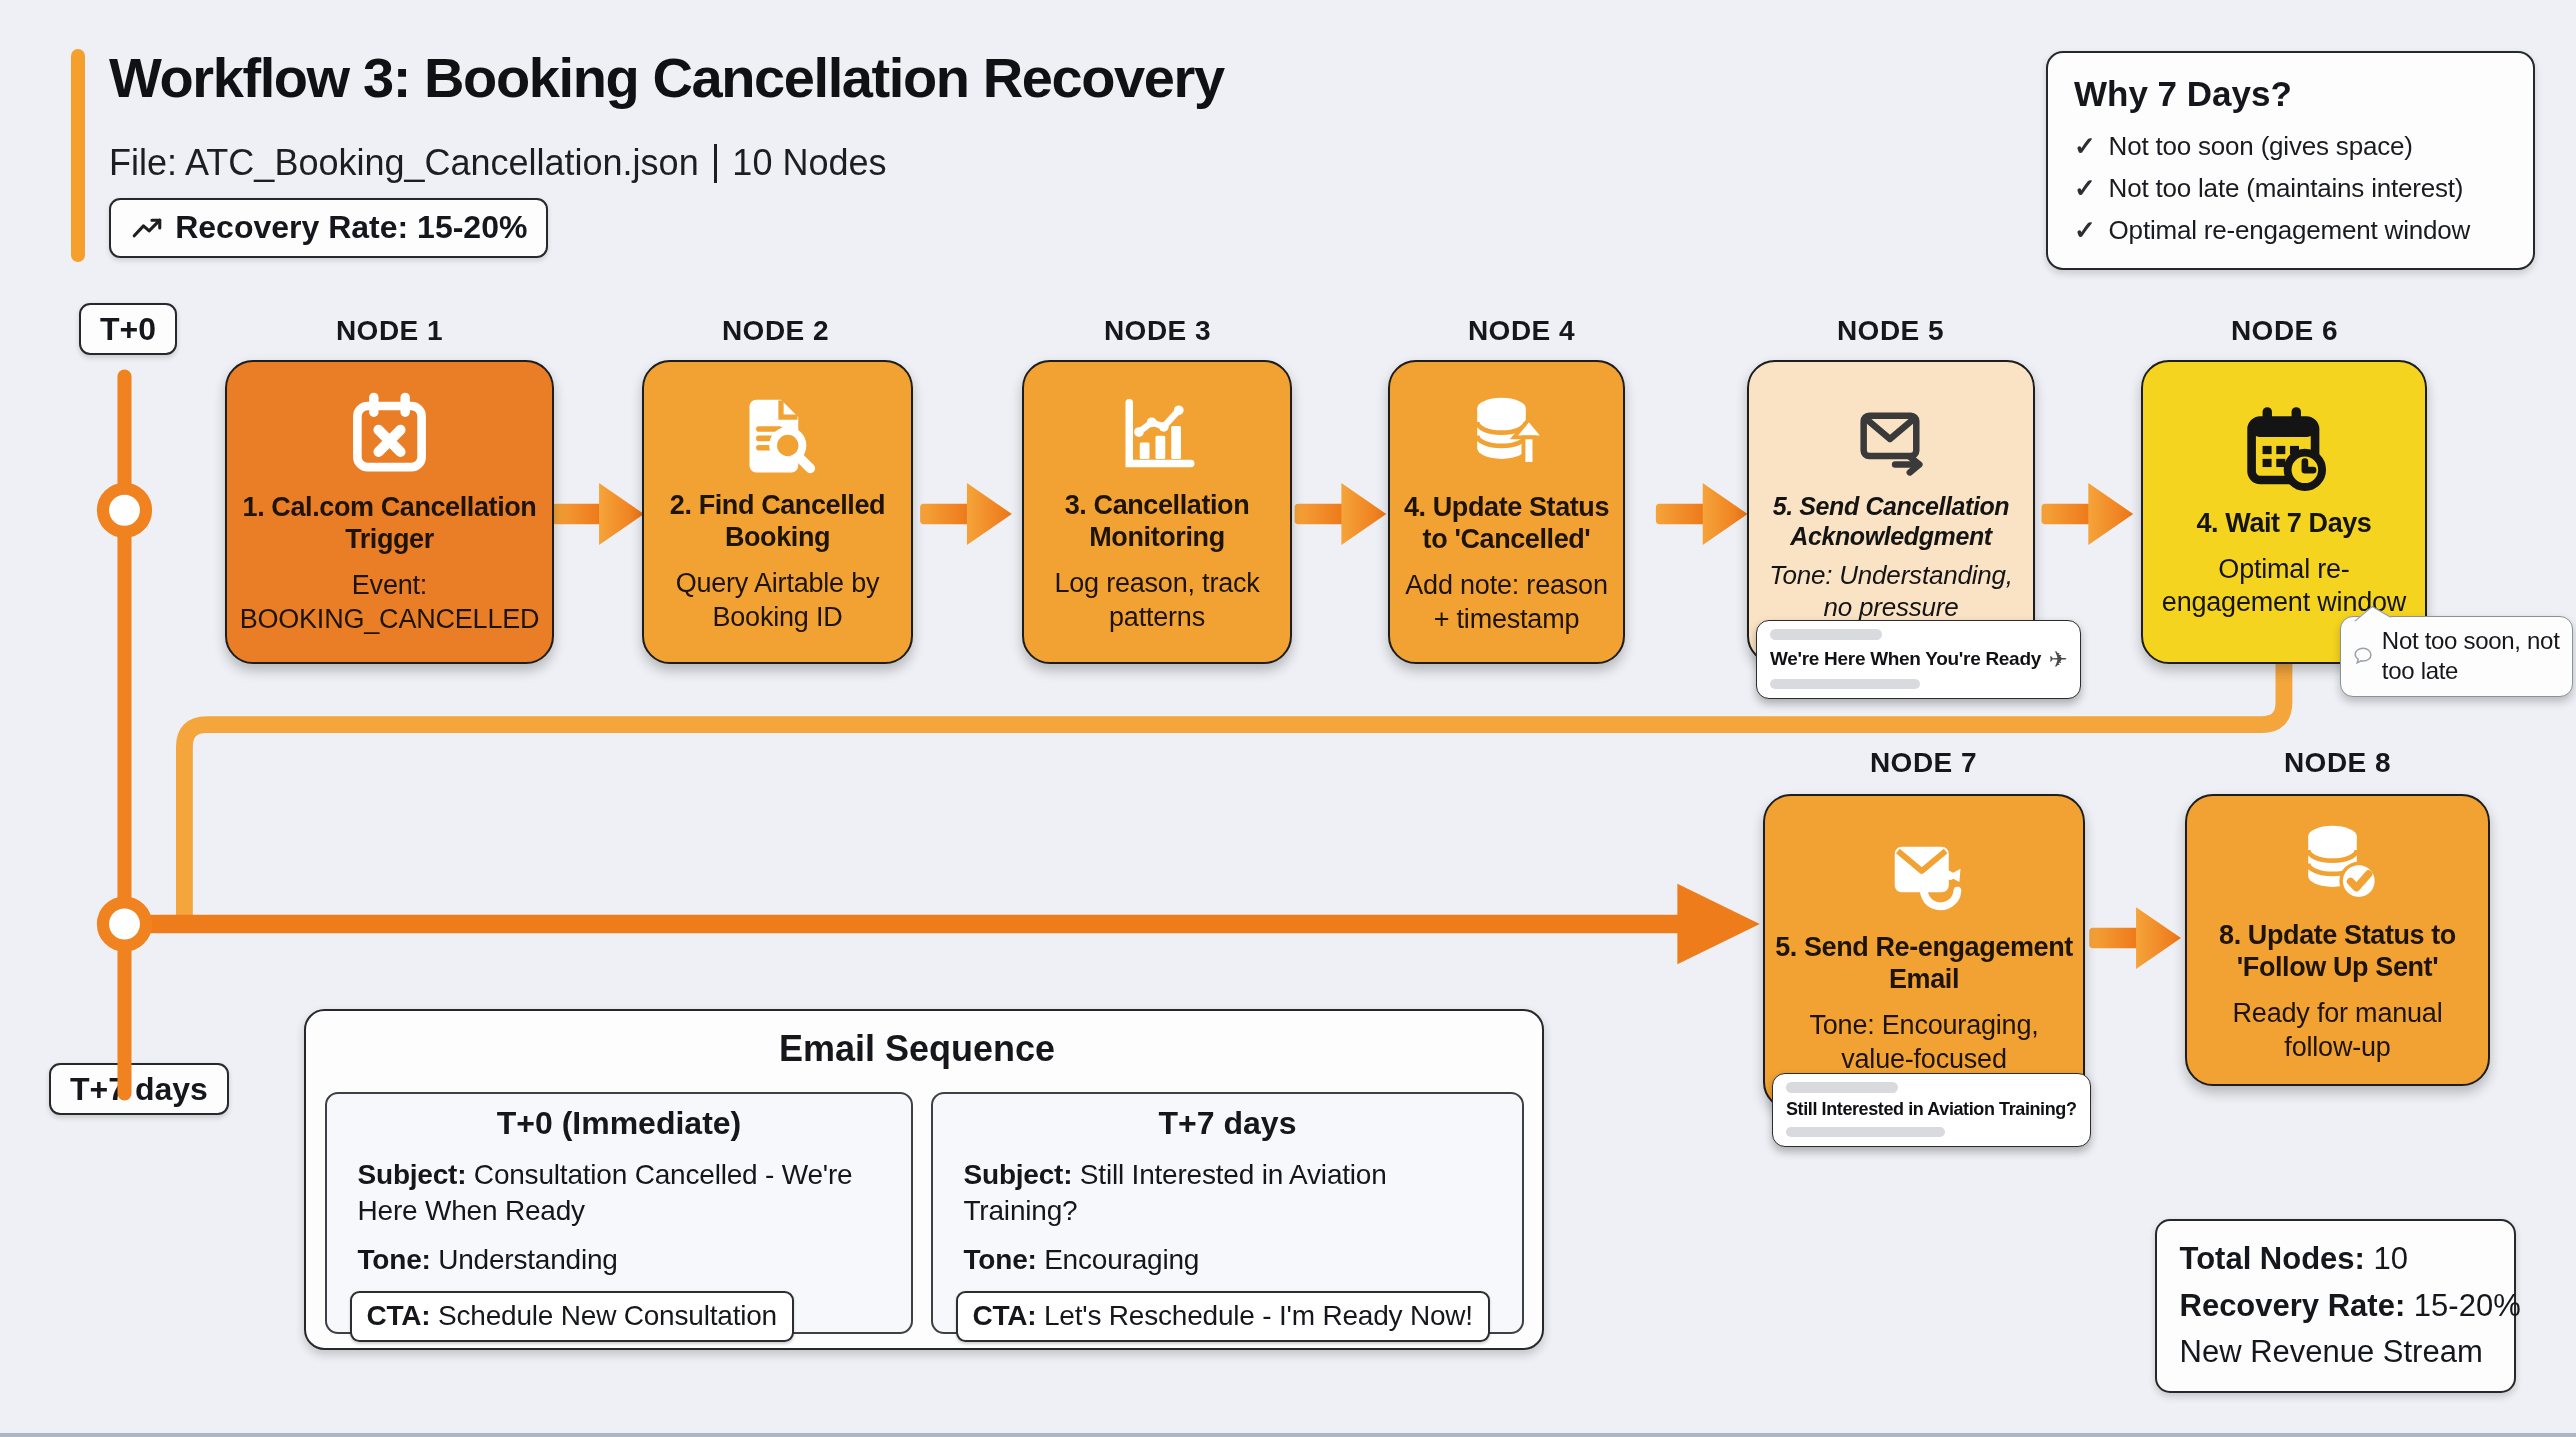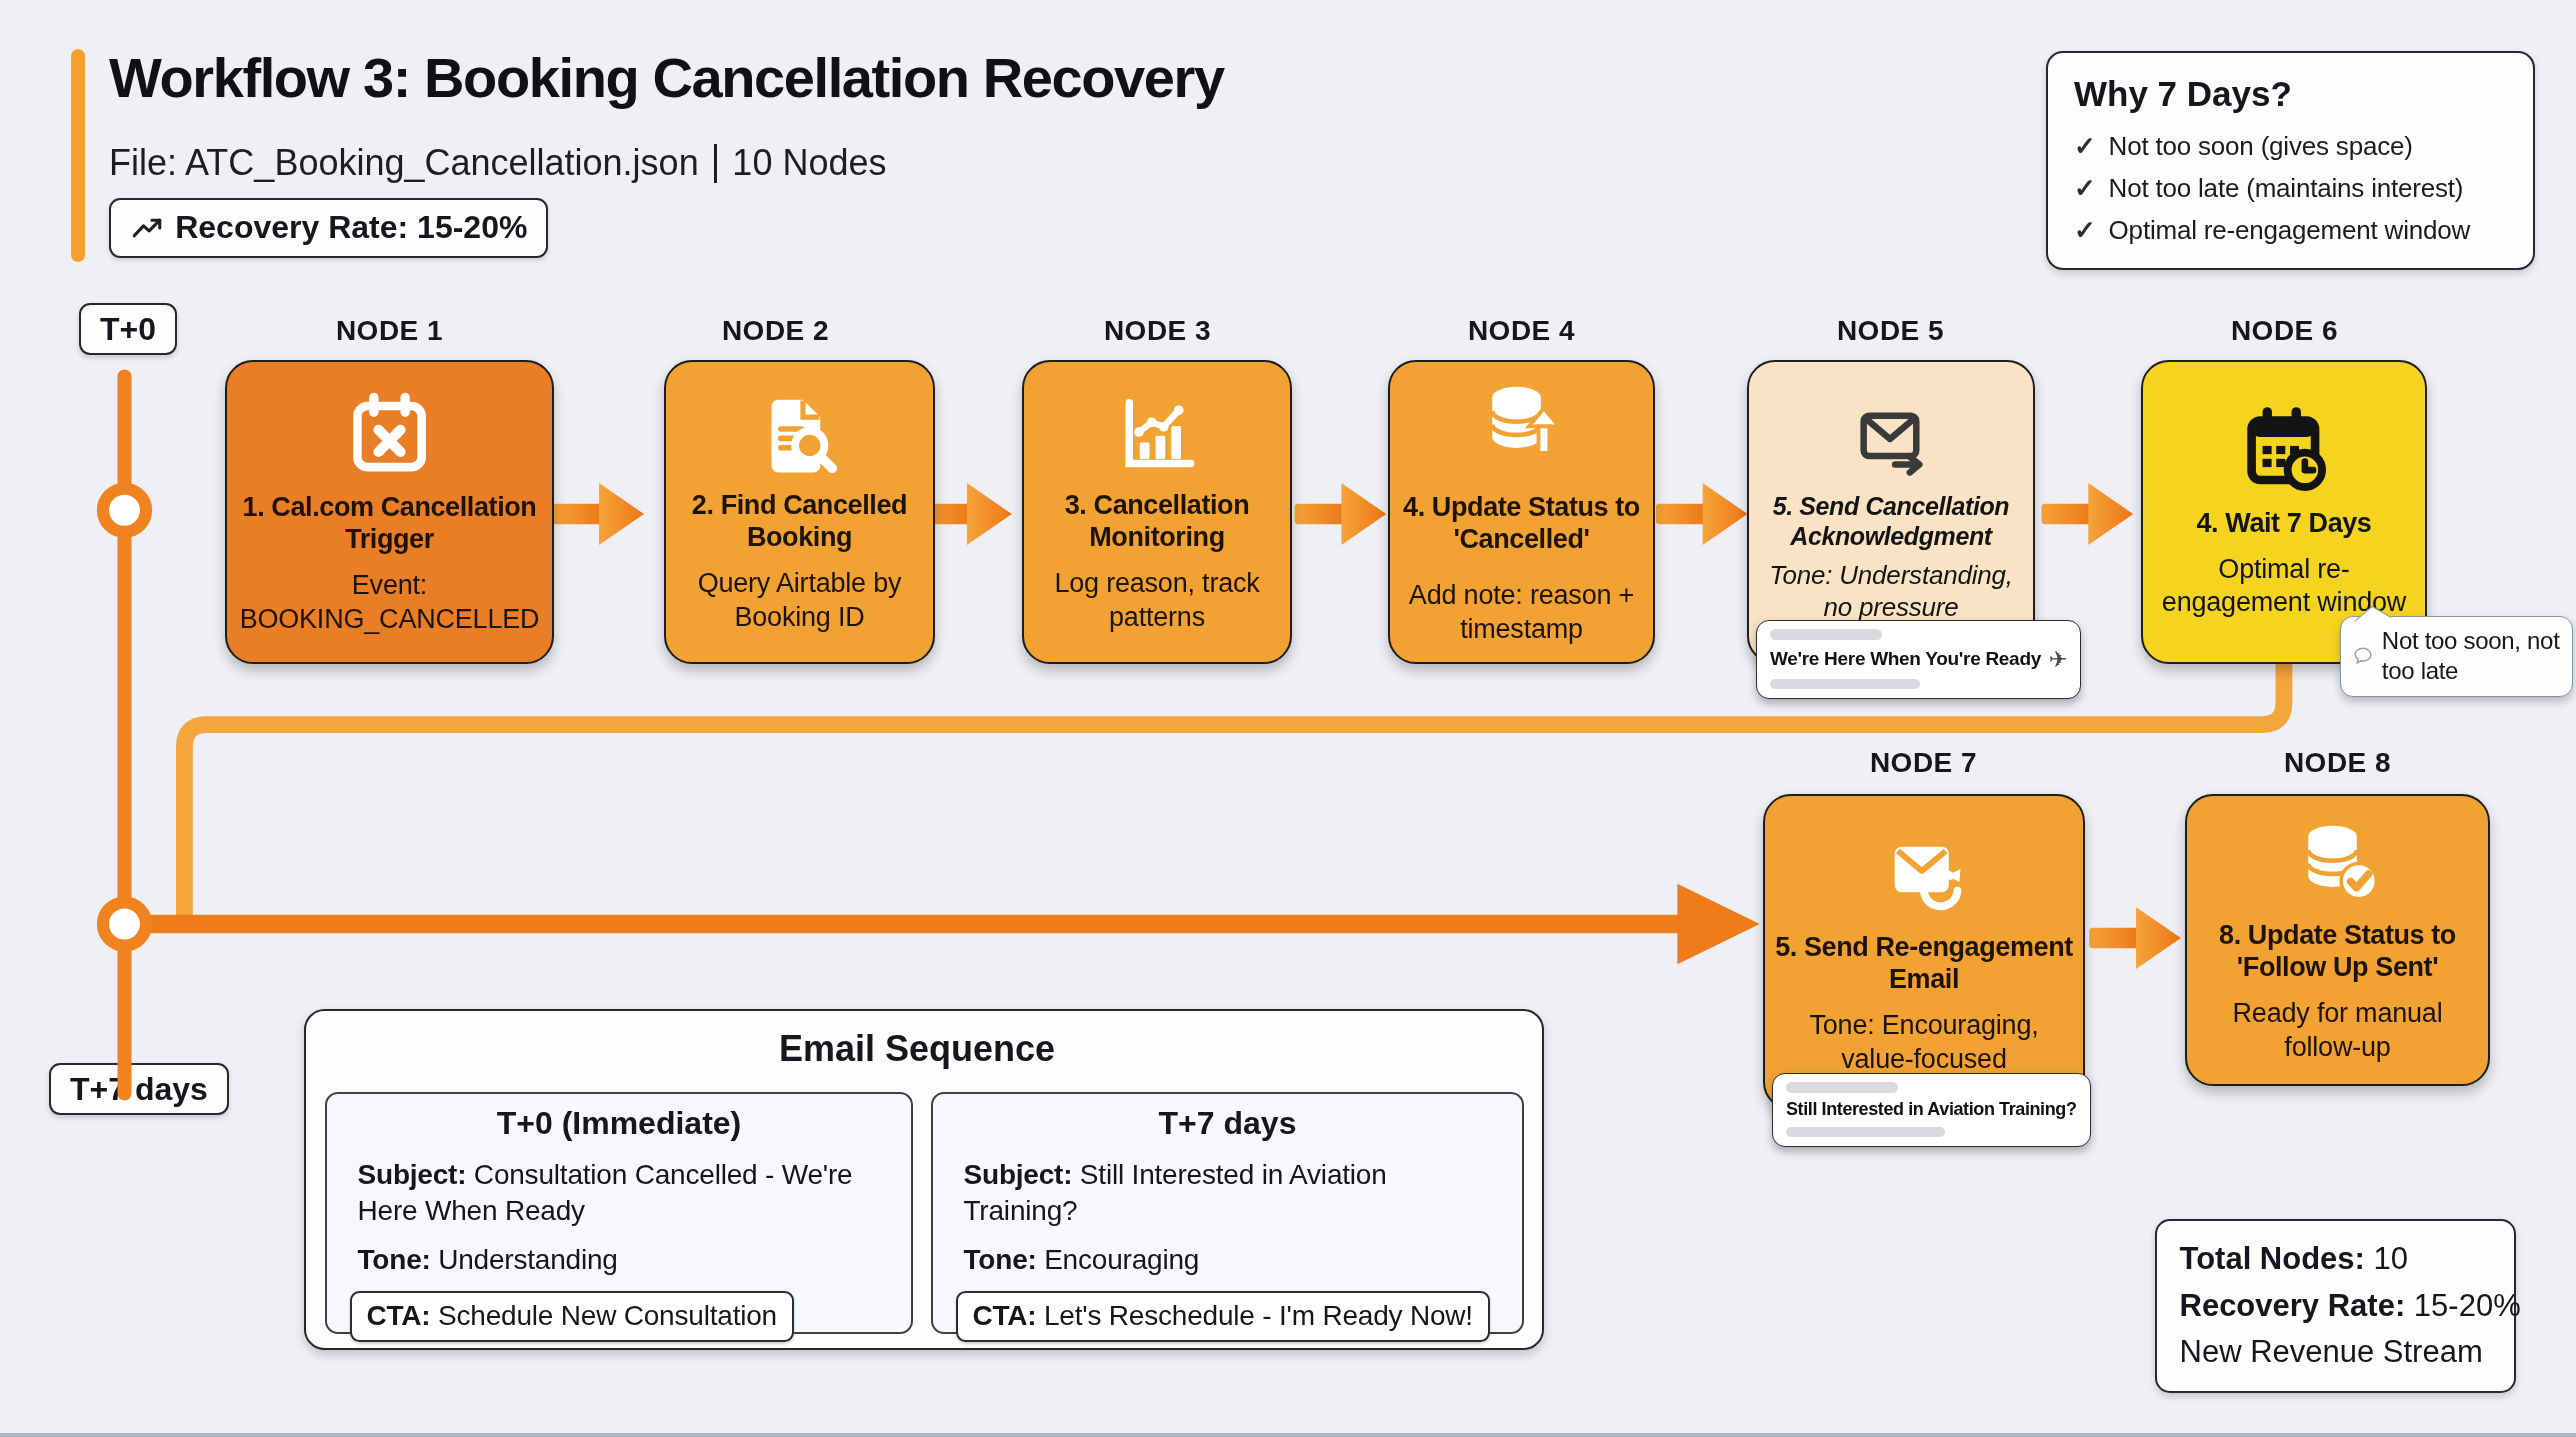--- a/index.html
+++ b/index.html
@@ -176,21 +176,21 @@
         <line x1="8" y1="2.4" x2="8" y2="6.2" stroke="#fff" stroke-width="2.4" stroke-linecap="round"></line>
         <line x1="16" y1="2.4" x2="16" y2="6.2" stroke="#fff" stroke-width="2.4" stroke-linecap="round"></line>
         <rect x="3.8" y="4.6" width="16.4" height="15.6" rx="2.6" fill="none" stroke="#fff" stroke-width="2.2"></rect>
         <path d="M9.2 10.7 L14.8 16.3 M14.8 10.7 L9.2 16.3" stroke="#fff" stroke-width="2.6" stroke-linecap="round"></path>
       </svg>
     </div>
     <div class="title">1. Cal.com Cancellation Trigger</div>
     <div class="desc">Event: BOOKING_CANCELLED</div>
   </div>
 
-  <div class="node orange" style="left:664px; top:360px; width:271px; height:304px;">
+  <div class="node orange" style="left:642px; top:360px; width:271px; height:304px;">
     <div class="icon-wrap">
       <svg width="90" height="90" viewBox="0 0 24 24">
         <path d="M6.2 2.6 h6.6 l4.6 4.6 v13 a1.8 1.8 0 0 1 -1.8 1.8 h-9.4 a1.8 1.8 0 0 1 -1.8 -1.8 v-15.8 a1.8 1.8 0 0 1 1.8 -1.8 z" fill="#fff"></path>
         <path d="M12.8 2.8 V7.2 H17.2" fill="none" stroke="#F1A233" stroke-width="1.4"></path>
         <line x1="6.9" y1="10.4" x2="12.4" y2="10.4" stroke="#F1A233" stroke-width="1.5" stroke-linecap="round"></line>
         <line x1="6.9" y1="12.9" x2="11.4" y2="12.9" stroke="#F1A233" stroke-width="1.5" stroke-linecap="round"></line>
         <line x1="6.9" y1="15.4" x2="10.6" y2="15.4" stroke="#F1A233" stroke-width="1.5" stroke-linecap="round"></line>
         <circle cx="14.6" cy="14.8" r="3.9" fill="#F1A233" stroke="#fff" stroke-width="2.1"></circle>
         <line x1="17.6" y1="17.9" x2="20.6" y2="20.9" stroke="#fff" stroke-width="2.6" stroke-linecap="round"></line>
       </svg>
@@ -210,21 +210,21 @@
         <circle cx="7.2" cy="11.2" r="1.3" fill="#fff"></circle>
           <circle cx="10.6" cy="8.6" r="1.3" fill="#fff"></circle>
         <circle cx="13.8" cy="9.8" r="1.3" fill="#fff"></circle>
           <circle cx="17.8" cy="5.4" r="1.3" fill="#fff"></circle>
       </svg>
     </div>
     <div class="title">3. Cancellation Monitoring</div>
     <div class="desc">Log reason, track patterns</div>
   </div>
 
-  <div class="node orange" style="left:1388px; top:360px; width:267px; height:304px;justify-content:space-between;">
+  <div class="node orange" style="left:1388px; top:360px; width:237px; height:304px;">
     <div class="icon-wrap">
       <svg width="94" height="94" viewBox="0 0 24 24">
         <ellipse cx="10.6" cy="5.2" rx="6.2" ry="2.7" fill="#fff"></ellipse>
         <path d="M4.4 5.2 V15.4 a6.2 2.7 0 0 0 12.4 0 V5.2" fill="#fff"></path>
         <path d="M4.4 8.7 a6.2 2.7 0 0 0 12.4 0 M4.4 12.1 a6.2 2.7 0 0 0 12.4 0" stroke="#F1A233" stroke-width="1.2" fill="none"></path>
         <polygon points="17.6,8 13.8,12.6 21.4,12.6" fill="#fff" stroke="#F1A233" stroke-width="1"></polygon>
         <rect x="16.2" y="12.6" width="2.8" height="6.8" fill="#fff" stroke="#F1A233" stroke-width="1"></rect>
       </svg>
     </div>
     <div class="title">4. Update Status to 'Cancelled'</div>

